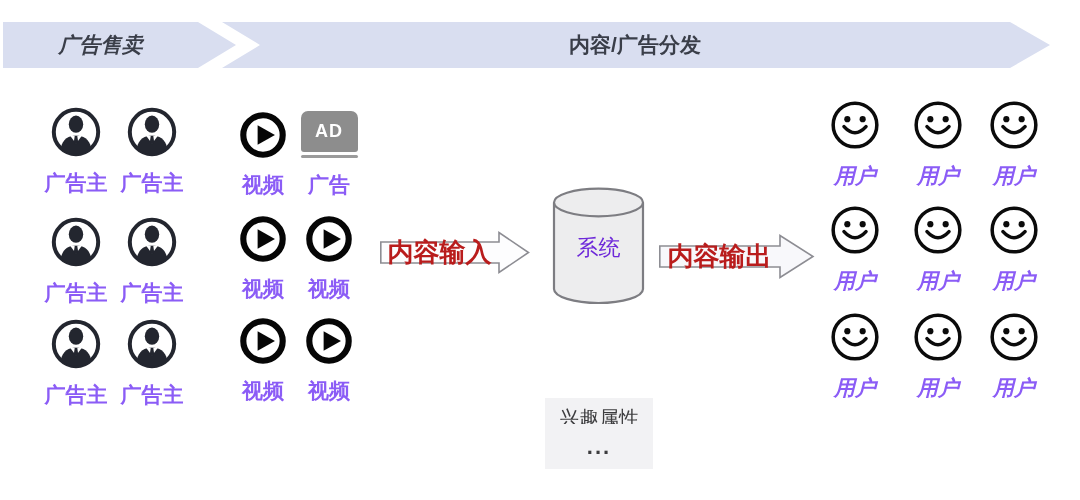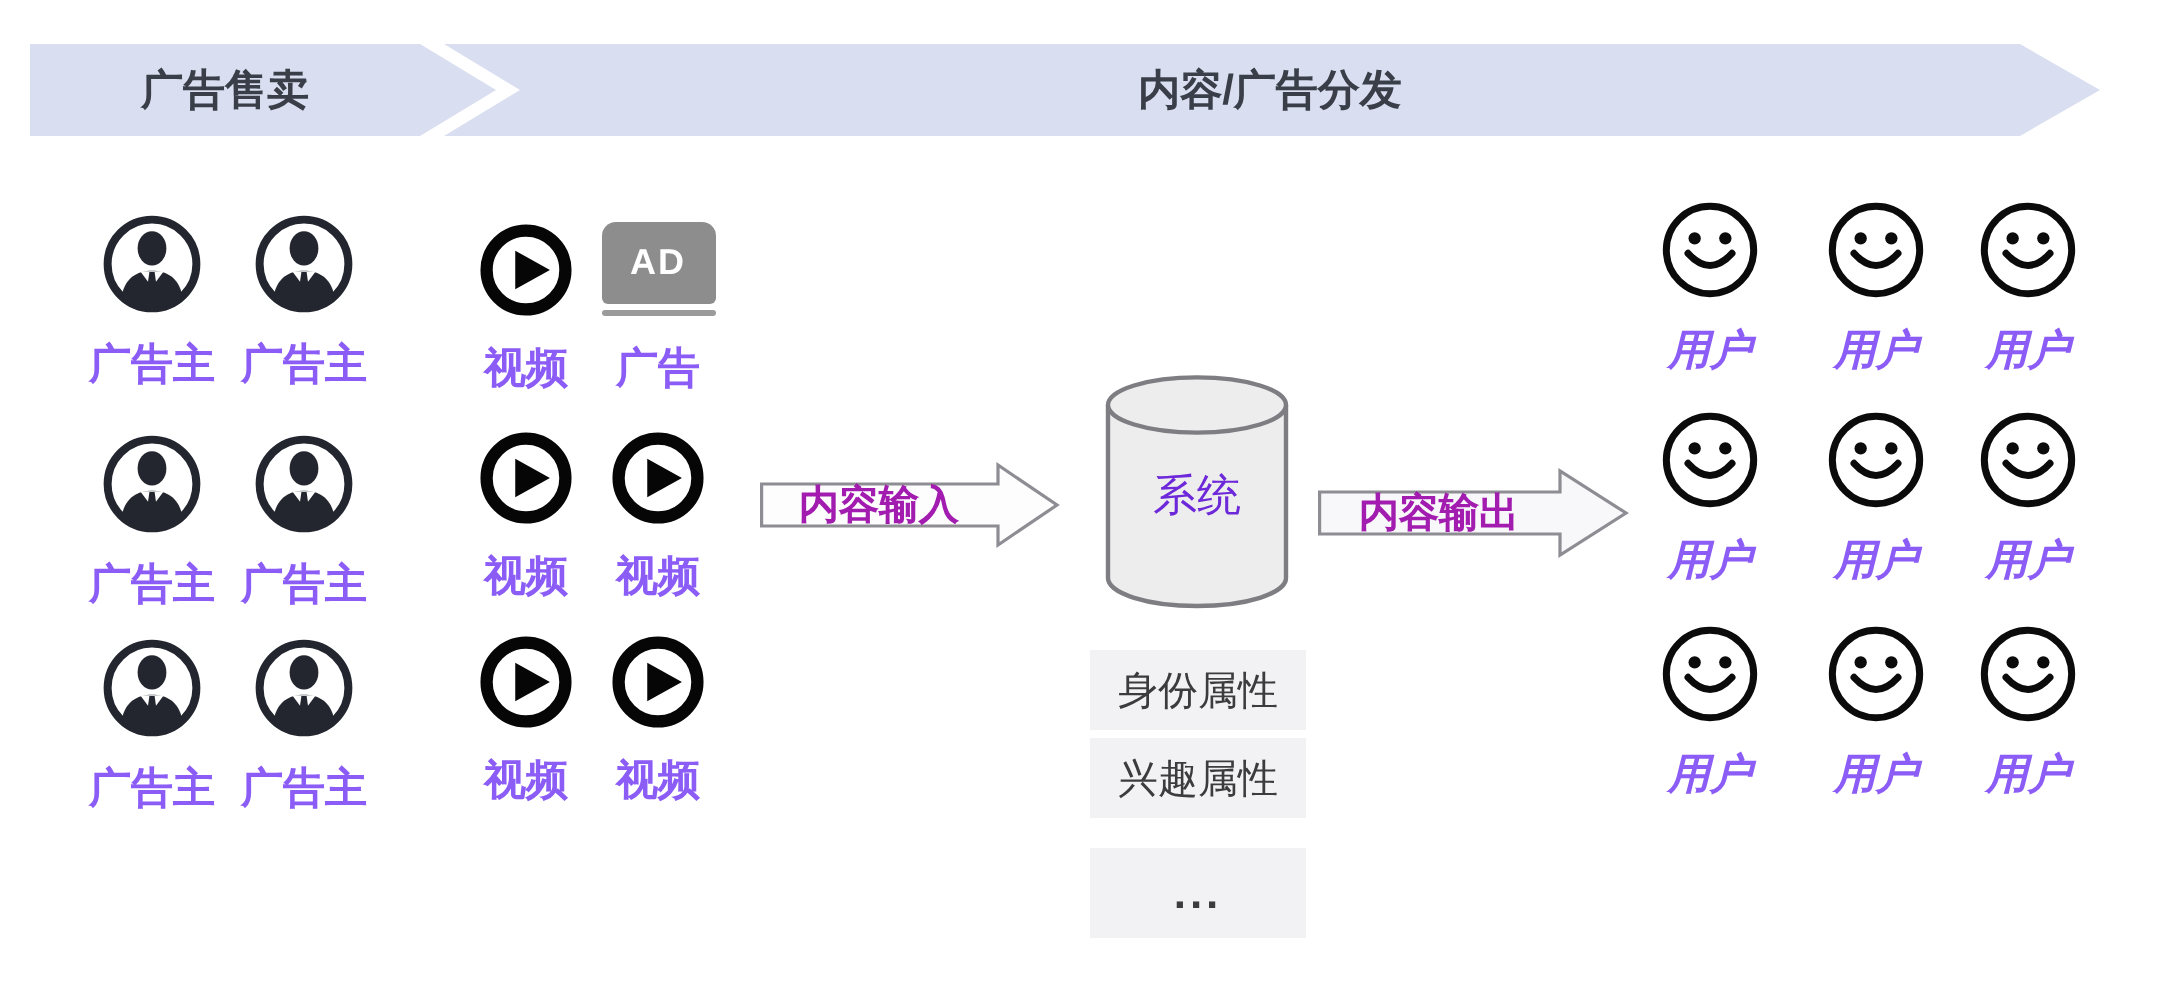--- a/index.html
+++ b/index.html
@@ -20,24 +20,25 @@
     height: 46px;
     background: #d9def0;
     display: flex;
     align-items: center;
     justify-content: center;
     font-weight: bold;
     font-size: 21px;
     color: #3a3e49;
   }
   .banner-left {
-    left: 15px;
+    left: 3px;
     width: 233px;
     padding-right: 38px;
     clip-path: polygon(0 0, 195px 0, 100% 50%, 195px 100%, 0 100%);
+    font-style: italic;
   }
   .banner-right {
     left: 222px;
     width: 828px;
     padding-left: 38px;
     padding-right: 40px;
     clip-path: polygon(0 0, calc(100% - 40px) 0, 100% 50%, calc(100% - 40px) 100%, 0 100%, 38px 50%);
   }
 
   
@@ -77,21 +78,21 @@
     display: flex; align-items: center; justify-content: center;
   }
   .ad-base { width: 57px; height: 4px; margin-top: 3px; background: #9b9b9b; border-radius: 2px; }
 
   
   .flow-arrow { position: absolute; }
   .flow-arrow svg { position: absolute; inset: 0; width: 100%; height: 100%; }
   .arrow-label {
     position: absolute; left: 0; top: 0; height: 100%;
     display: flex; align-items: center; justify-content: center;
-    font-size: 20px; font-weight: 600; color: #a21caf; white-space: nowrap;
+    font-size: 26px; font-weight: 600; color: #b91c1c; white-space: nowrap;
   }
   .cylinder { position: absolute; }
   .cylinder svg { position: absolute; inset: 0; width: 100%; height: 100%; }
   .cyl-label {
     position: absolute; inset: 0; padding-top: 4px;
     display: flex; align-items: center; justify-content: center;
     font-size: 22px; font-weight: normal; color: #6d28d9;
   }
   .attr-box {
     position: absolute;
@@ -228,22 +229,21 @@
     <span class="cyl-label">系统</span>
   </div>
 
   <div class="flow-arrow" style="left:659px;top:233px;width:156px;height:47px">
     <svg viewBox="0 0 156 47">
       <polygon points="0.8,13 121,13 121,2.5 154,23.5 121,44.5 121,34 0.8,34" fill="#f8f8fb" stroke="#8d8d93" stroke-width="1.6"></polygon>
     </svg>
     <span class="arrow-label" style="width:121px">内容输出</span>
   </div>
 
-  <div class="attr-box" style="top:325px;height:40px">身份属性</div>
-  <div class="attr-box" style="top:369px;height:40px">兴趣属性</div>
+  <div class="attr-box" style="top:398px;height:40px">兴趣属性</div>
   <div class="attr-box attr-ellipsis" style="top:424px;height:45px">...</div>
 
   <div class="cell user-cell" style="left:825px;top:100px">
     <svg class="icon-50">
         <use href="#sym-smiley" xlink:href="#sym-smiley"></use>
       </svg>
     <div class="cell-label">用户</div>
   </div>
   <div class="cell user-cell" style="left:908px;top:100px">
     <svg class="icon-50">

